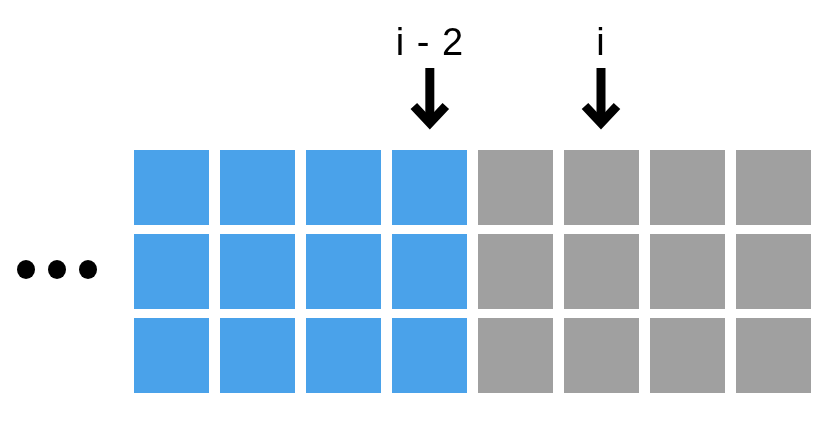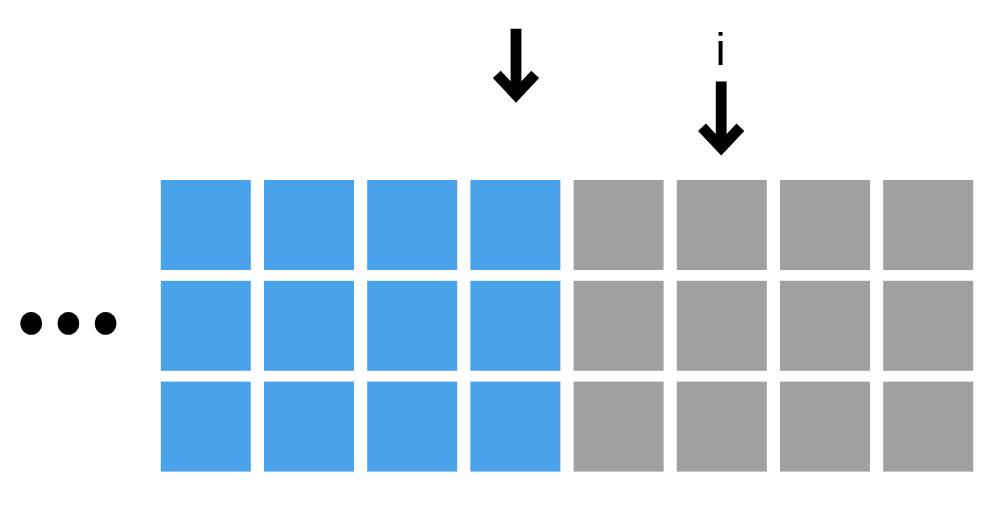--- a/index.html
+++ b/index.html
@@ -100,20 +100,21 @@
       <div class="cell blue"></div>
       <div class="cell blue"></div>
       <div class="cell blue"></div>
       <div class="cell gray"></div>
       <div class="cell gray"></div>
       <div class="cell gray"></div>
       <div class="cell gray"></div>
     </div>
 
   <div class="pointer pointer-i2">
+    <span class="label">i - 2</span>
     <svg class="arrow" width="40" height="64" viewBox="0 0 40 64" aria-hidden="true">
       <line x1="20" y1="2" x2="20" y2="55" stroke="#000" stroke-width="9"></line>
       <polyline points="4,40 20,57 36,40" fill="none" stroke="#000" stroke-width="9" stroke-linejoin="miter"></polyline>
     </svg>
   </div>
 
   <div class="pointer pointer-i">
     <span class="label">i</span>
     <svg class="arrow" width="40" height="64" viewBox="0 0 40 64" aria-hidden="true">
       <line x1="20" y1="2" x2="20" y2="55" stroke="#000" stroke-width="9"></line>

